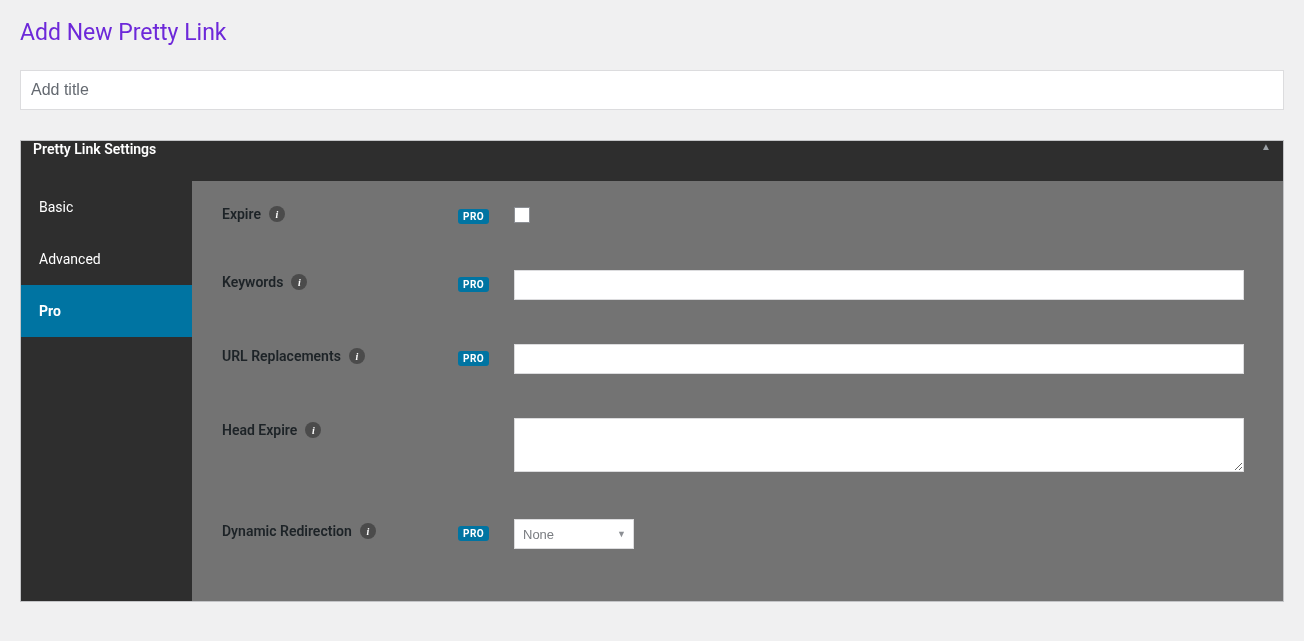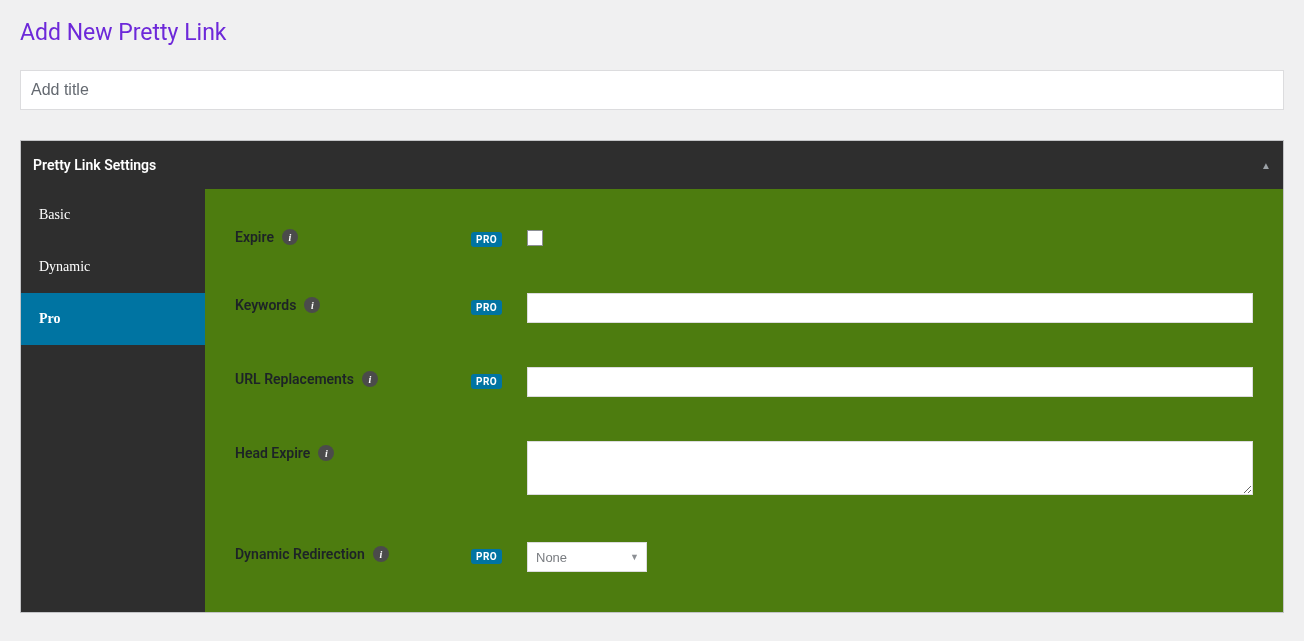--- a/index.html
+++ b/index.html
@@ -40,66 +40,65 @@
     color: #646970;
   }
   .metabox {
     border: 1px solid #c3c4c7;
     background: #ffffff;
   }
   .metabox-header {
     background: #2e2e2e;
     color: #ffffff;
     display: flex;
-    align-items: center;
+    align-items: flex-start;
     justify-content: space-between;
     padding: 0 12px;
-    height: 48px;
+    height: 40px;
   }
   .metabox-header h2 {
     font-size: 14px;
     font-weight: 600;
     color: #ffffff;
   }
   .metabox-header .toggle {
     color: #9ca2a7;
     font-size: 10px;
     cursor: pointer;
     user-select: none;
   }
   .metabox-body {
     display: flex;
     min-height: 420px;
   }
   .side-tabs {
-    width: 184px;
+    width: 171px;
     background: #2e2e2e;
     flex-shrink: 0;
-    font-family: Liberation Serif, serif;
   }
   .side-tabs .tab {
     display: block;
     width: 100%;
     padding: 18px 18px;
     color: #ffffff;
     font-size: 14px;
     font-weight: 400;
     cursor: pointer;
     border: none;
     background: transparent;
     text-align: left;
   }
   .side-tabs .tab.active {
     background: #0074a2;
     font-weight: 700;
   }
   .tab-content {
     flex: 1;
-    padding: 36px 30px 30px 30px;
-    background: #4d7c0f;
+    padding: 21px 30px 30px 30px;
+    background: #737373;
   }
   .form-row {
     display: flex;
     align-items: flex-start;
     margin-bottom: 44px;
   }
   .form-row:last-child {
     margin-bottom: 10px;
     justify-content: flex-end;
   }
@@ -214,21 +213,21 @@
   <input type="text" class="title-input" placeholder="Add title" style="">
 
   <div class="metabox">
     <div class="metabox-header">
       <h2>Pretty Link Settings</h2>
       <span class="toggle">▲</span>
     </div>
     <div class="metabox-body">
       <div class="side-tabs">
         <div class="tab">Basic</div>
-        <div class="tab">Dynamic</div>
+        <div class="tab">Advanced</div>
         <div class="tab active">Pro</div>
       </div>
       <div class="tab-content">
 
         <div class="form-row">
           <div class="row-label">
             <span>Expire</span>
             <span class="info-icon">i</span>
           </div>
           <div class="pro-col">

